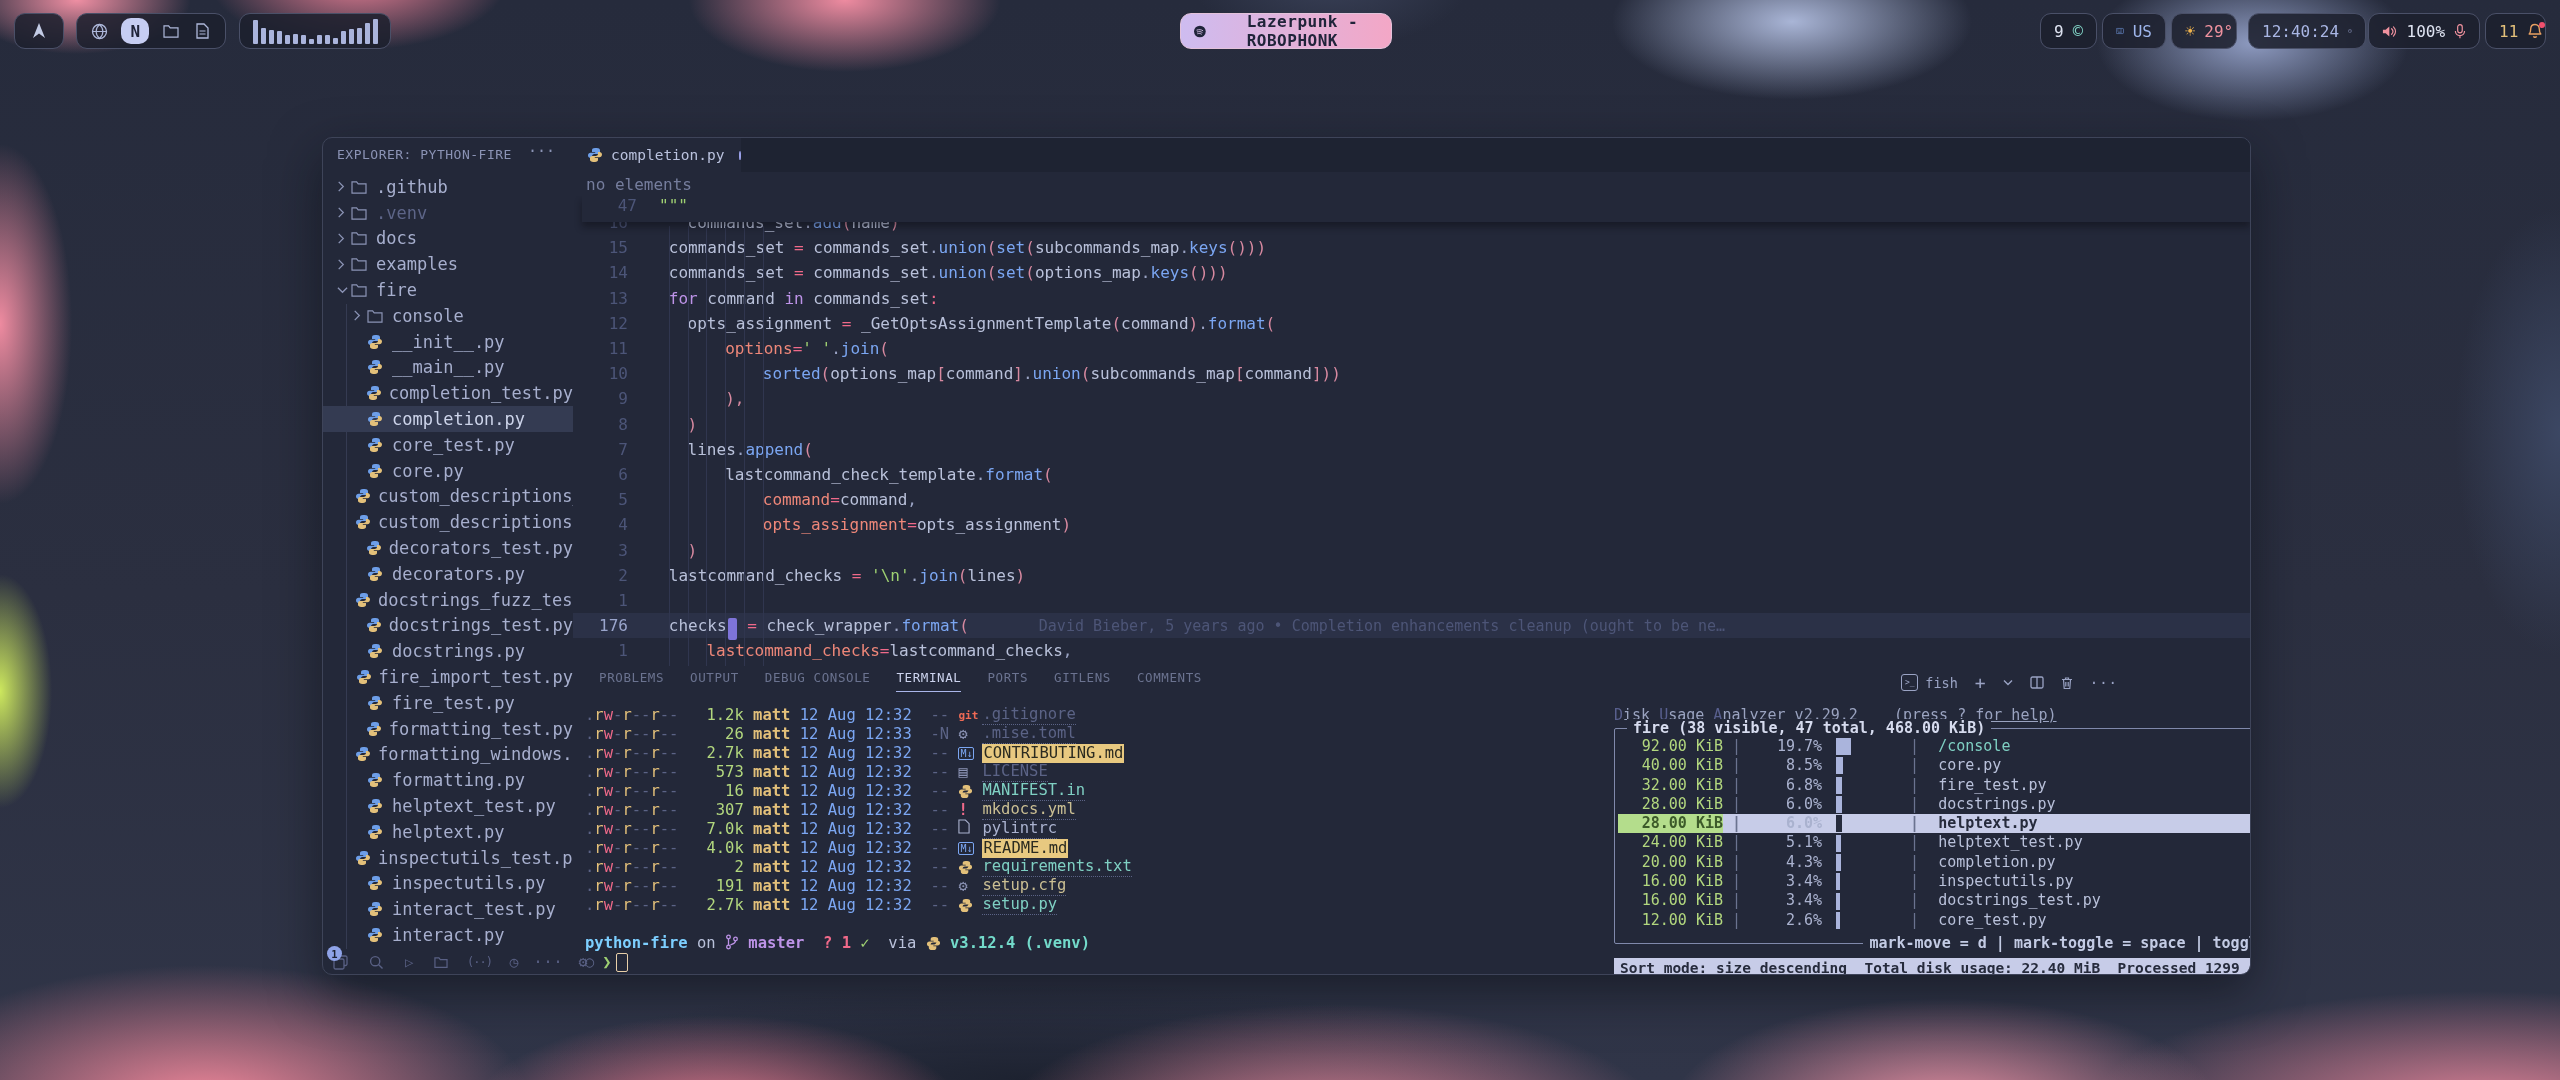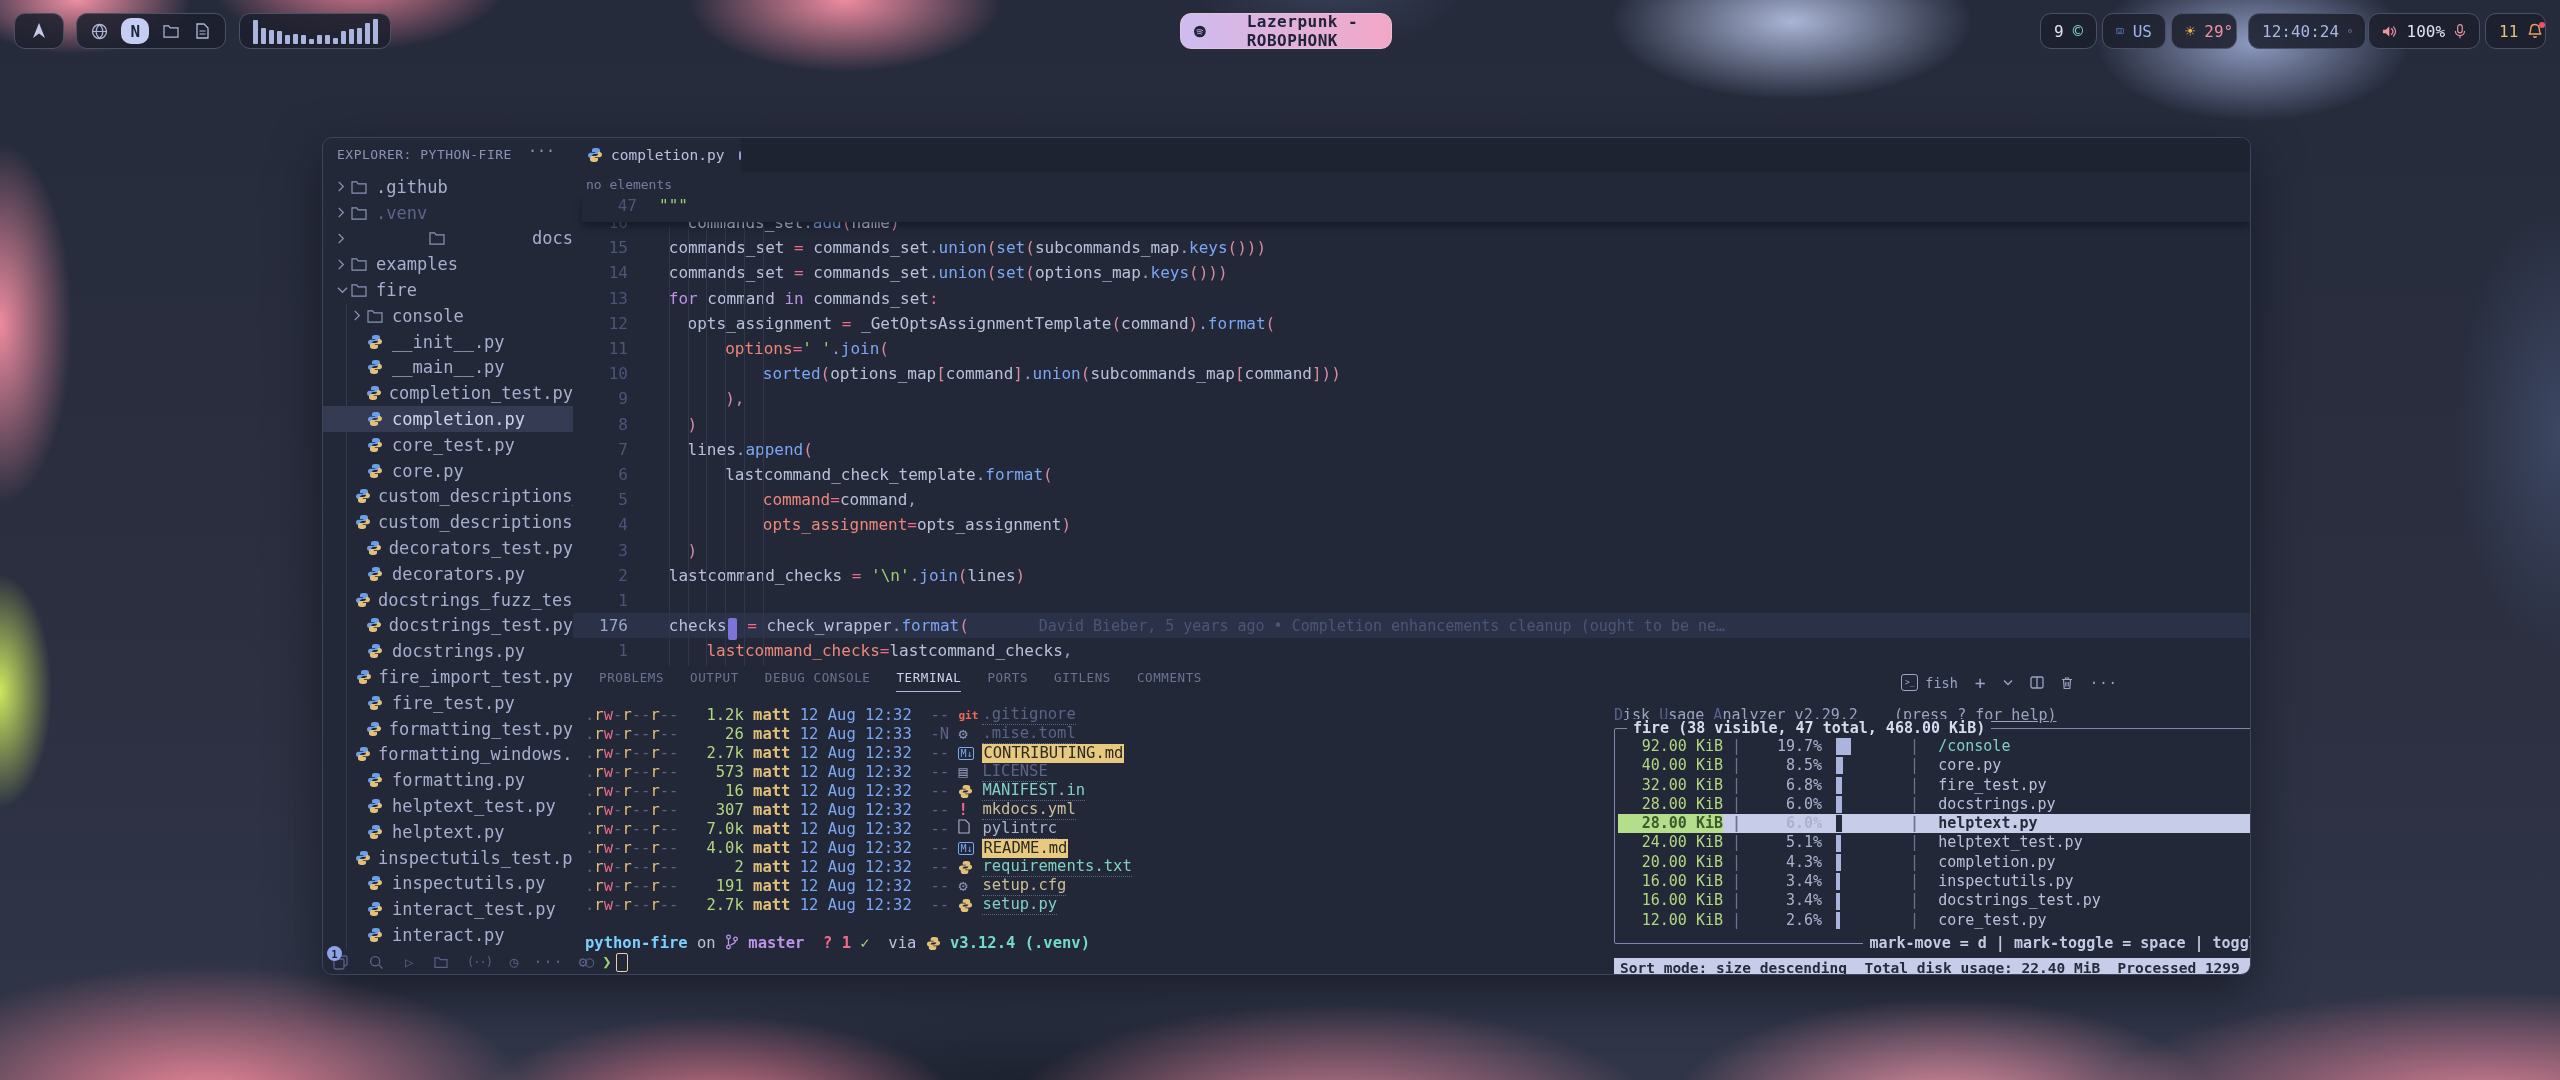--- a/index.html
+++ b/index.html
@@ -55,21 +55,21 @@
     gap:21px;padding-left:10px;color:#596084;font-size:15px;}
   .strip .sic{display:flex;align-items:center;justify-content:center;width:18px;height:18px;position:relative;}
   .badge{position:absolute;top:-7px;left:-6px;background:#8fa3e8;color:#1d2130;font-size:10.5px;
     width:15px;height:15px;border-radius:50%;display:flex;align-items:center;justify-content:center;font-weight:bold;}
   
   .main{position:absolute;left:250px;top:0;right:0;height:812px;}
   .tabbar{position:absolute;left:0;top:0;right:0;height:34px;background:#1e2332;}
   .tab{position:absolute;left:0;top:0;width:168px;height:34px;background:#232839;display:flex;
     align-items:center;gap:8px;padding-left:14px;font-size:14.5px;color:#bac2de;box-sizing:border-box;}
   .moddot{width:9px;height:9px;border-radius:50%;background:#9aa0e8;margin-left:6px;}
-  .crumbs{position:absolute;left:0;top:34px;right:0;height:24px;font-size:13px;color:#757d9d;
+  .crumbs{position:absolute;left:0;top:34px;right:0;height:24px;font-size:16px;color:#757d9d;
     display:flex;align-items:center;padding-left:13px;}
   .codewrap{position:absolute;left:0;top:58px;right:0;height:470px;overflow:hidden;font-size:16px;}
   .sticky{position:absolute;left:9px;top:0;right:0;height:26px;background:#232839;z-index:4;
     box-shadow:0 5px 7px rgba(10,12,18,.45);display:flex;align-items:flex-start;}
   .cl{position:absolute;left:0;right:0;height:25.2px;display:flex;align-items:center;white-space:pre;}
   .ln{width:55px;text-align:right;color:#4c5578;flex:none;}
   .lc{margin-left:22px;}
   .curband{background:#2b3147;}
   .curband .ln{color:#9aa5cc;}
   .cursor{display:inline-block;width:9px;height:22px;background:#7e74d8;border-radius:2px;vertical-align:middle;margin:0 1px -4px 1px;}
@@ -258,21 +258,21 @@
               <path d="M1.5 1l5 5-5 5" stroke="currentColor" fill="none" stroke-width="1.4"></path>
             </svg>
           </span>
           <span class="fico">
             <svg width="16" height="14" viewBox="0 0 16 14">
               <path d="M1 1.8h4.6l1.6 2H15v9.4H1z" fill="none" stroke="currentColor" stroke-width="1.2"></path>
             </svg>
           </span>
           <span>.venv</span>
         </div>
-        <div class="frow" style="padding-left: 14px; justify-content: space-between;">
+        <div class="frow" style="padding-left: 14px;">
           <span class="chev">
             <svg width="8" height="11" viewBox="0 0 8 12">
               <path d="M1.5 1l5 5-5 5" stroke="currentColor" fill="none" stroke-width="1.4"></path>
             </svg>
           </span>
           <span class="fico">
             <svg width="16" height="14" viewBox="0 0 16 14">
               <path d="M1 1.8h4.6l1.6 2H15v9.4H1z" fill="none" stroke="currentColor" stroke-width="1.2"></path>
             </svg>
           </span>

